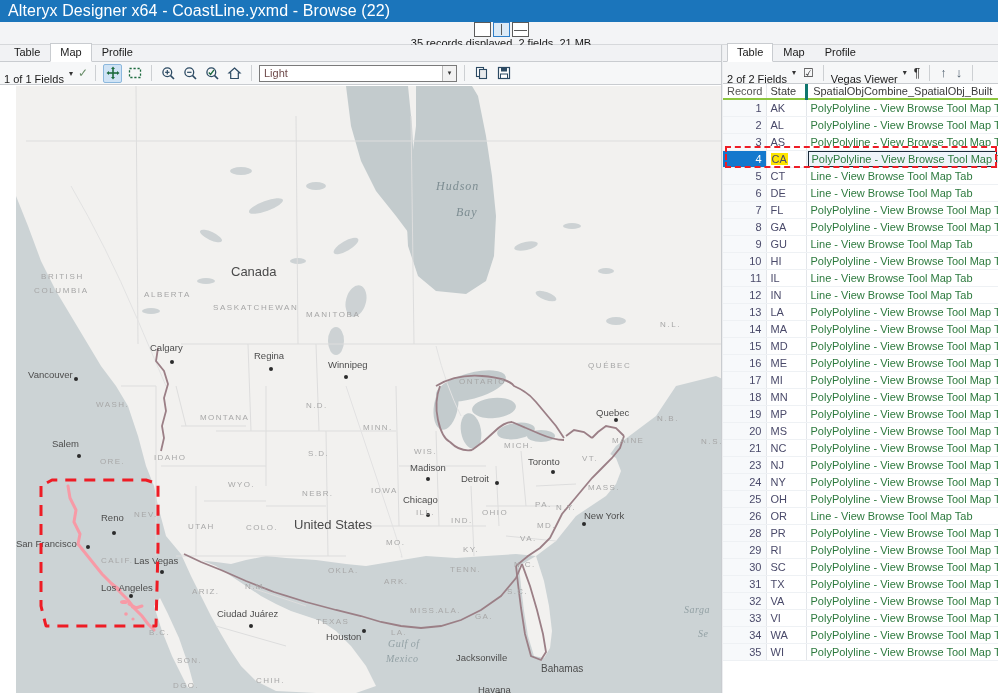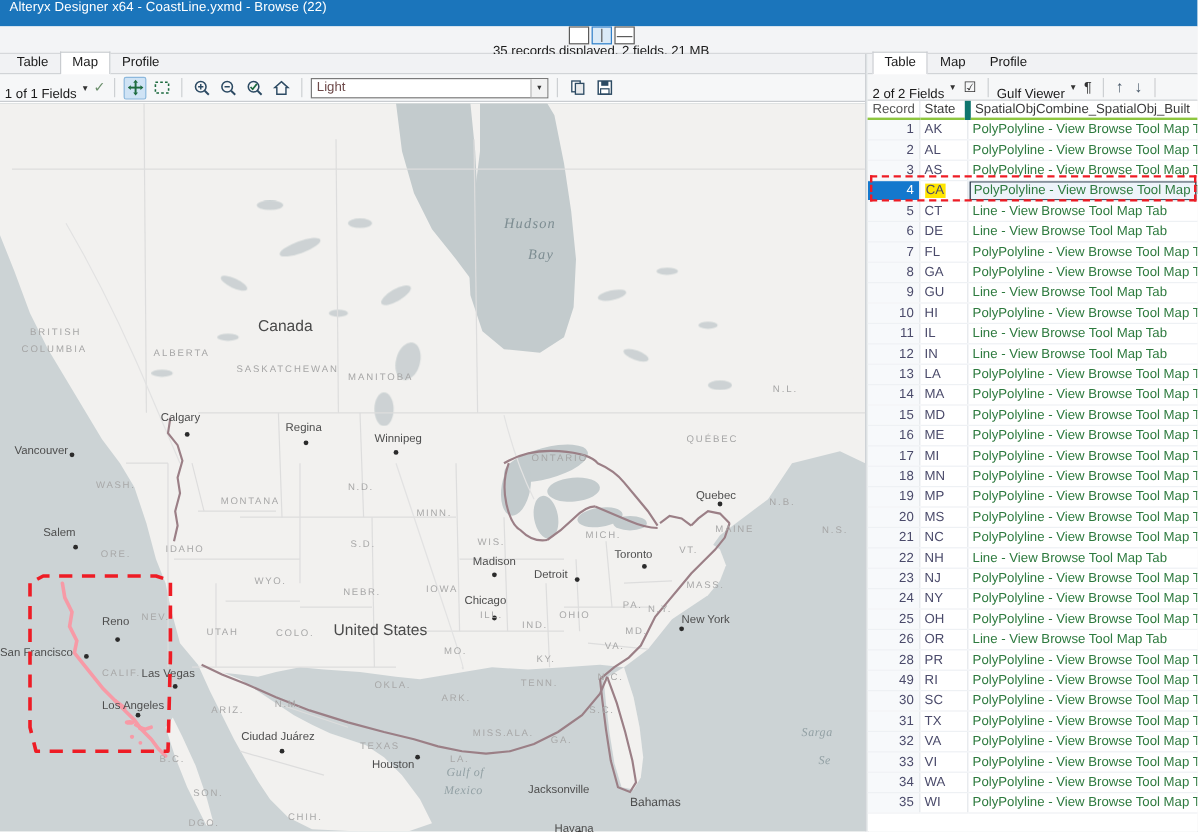--- a/index.html
+++ b/index.html
@@ -9,22 +9,22 @@
     overflow: hidden;
     font-family: "Liberation Sans", sans-serif;
     font-size: 11px;
     background: #ffffff;
   }
   .app { position: relative; width: 998px; height: 693px; }
 
   
   .titlebar {
     height: 22px; background: #1b75bb; color: #ffffff;
-    display: flex; align-items: flex-start; padding-left: 8px;
-    font-size: 11px; letter-spacing: .1px;
+    display: flex; align-items: center; padding-left: 8px;
+    font-size: 16px; letter-spacing: .1px;
   }
 
   
   .cmdbar {
     height: 23px; background: #f3f4f6; border-bottom: 1px solid #d6d8db;
     display: flex; align-items: center; gap: 0px; padding-left: 4px;
     color: #222;
     flex-direction: column;
   }
   .layout-btns { display: flex; align-items: center; gap: 2px; }
@@ -80,21 +80,21 @@
     display: flex; align-items: center; justify-content: space-between;
     font-size: 11px; color: #6e4a4a; padding-left: 4px; cursor: pointer;
   }
   .basemap-sel .dd {
     width: 14px; height: 15px; border-left: 1px solid #b9b9b9; background: #f2f2f2;
     display: flex; align-items: center; justify-content: center; font-size: 7px; color: #333;
   }
 
   
   .mapwrap {
-    position: absolute; left: 0; top: 41px; width: 721px; height: 607px;
+    position: absolute; left: 16px; top: 41px; width: 721px; height: 607px;
     overflow: hidden; background: #ccd3d5;
   }
   .mapwrap svg { display: block; }
 
   
   .right-pane {
     position: absolute; left: 723px; top: 45px; width: 275px; height: 648px;
     background: #ffffff;
   }
   .rtabstrip {
@@ -109,21 +109,21 @@
   .pil { font-size: 12px; color: #333; cursor: pointer; padding: 0 2px; }
 
   table.grid { border-collapse: collapse; width: 275px; table-layout: fixed; }
   table.grid th {
     font-weight: normal; font-size: 11px; color: #3a3a3a; text-align: left;
     background: #ffffff; border-bottom: 2px solid #8dc63f;
     padding: 1px 4px; height: 15px;
   }
   table.grid th.rec { text-align: left; width: 43px; color:#555; }
   table.grid th.st  { width: 40px; border-left: 1px solid #e3e6ea; }
-  table.grid th.sp  { border-left: 5px solid #0f766e; }
+  table.grid th.sp  { border-left: 3px solid #0f766e; text-align: center; }
   table.grid td {
     font-size: 11px; height: 17px; padding: 0 4px; border-bottom: 1px solid #eef1f4;
     white-space: nowrap; overflow: hidden;
   }
   td.rec { text-align: right; color: #4a4a6a; width: 43px; background: #f7f9fb; }
   td.st  { color: #4a4a6a; width: 40px; border-left: 1px solid #e3e6ea; background:#fff;}
   td.sp  { color: #2d7a3e; border-left: 1px solid #e3e6ea; background:#fff;}
   tr.sel td.rec { background: #1478cd; color: #ffffff; }
   tr.sel td.st  { background: #fff; }
   tr.sel td.st span.hl { background: #ffe600; padding: 0 1px; }
@@ -537,21 +537,21 @@
       <div class="tab active">Table</div>
       <div class="tab">Map</div>
       <div class="tab">Profile</div>
     </div>
 
     <div class="rtoolbar">
       <span class="fieldsel">2 of 2 Fields</span>
       <span class="caret">▾</span>
       <span class="pil">☑</span>
       <div class="tbsep"></div>
-      <span class="fieldsel">Gulf Viewer</span>
+      <span class="fieldsel">Vegas Viewer</span>
       <span class="caret">▾</span>
       <span class="pil">¶</span>
       <div class="tbsep"></div>
       <span class="arrow-ic">↑</span>
       <span class="arrow-ic">↓</span>
       <div class="tbsep"></div>
     </div>
 
     <table class="grid">
       <thead>
@@ -663,25 +663,20 @@
             <td class="rec">20</td>
             <td class="st">MS</td>
             <td class="sp">PolyPolyline - View Browse Tool Map Tab</td>
           </tr>
           <tr>
             <td class="rec">21</td>
             <td class="st">NC</td>
             <td class="sp">PolyPolyline - View Browse Tool Map Tab</td>
           </tr>
           <tr>
-            <td class="rec">22</td>
-            <td class="st">NH</td>
-            <td class="sp">Line - View Browse Tool Map Tab</td>
-          </tr>
-          <tr>
             <td class="rec">23</td>
             <td class="st">NJ</td>
             <td class="sp">PolyPolyline - View Browse Tool Map Tab</td>
           </tr>
           <tr>
             <td class="rec">24</td>
             <td class="st">NY</td>
             <td class="sp">PolyPolyline - View Browse Tool Map Tab</td>
           </tr>
           <tr>
@@ -693,21 +688,21 @@
             <td class="rec">26</td>
             <td class="st">OR</td>
             <td class="sp">Line - View Browse Tool Map Tab</td>
           </tr>
           <tr>
             <td class="rec">28</td>
             <td class="st">PR</td>
             <td class="sp">PolyPolyline - View Browse Tool Map Tab</td>
           </tr>
           <tr>
-            <td class="rec">49</td>
+            <td class="rec">29</td>
             <td class="st">RI</td>
             <td class="sp">PolyPolyline - View Browse Tool Map Tab</td>
           </tr>
           <tr>
             <td class="rec">30</td>
             <td class="st">SC</td>
             <td class="sp">PolyPolyline - View Browse Tool Map Tab</td>
           </tr>
           <tr>
             <td class="rec">31</td>

